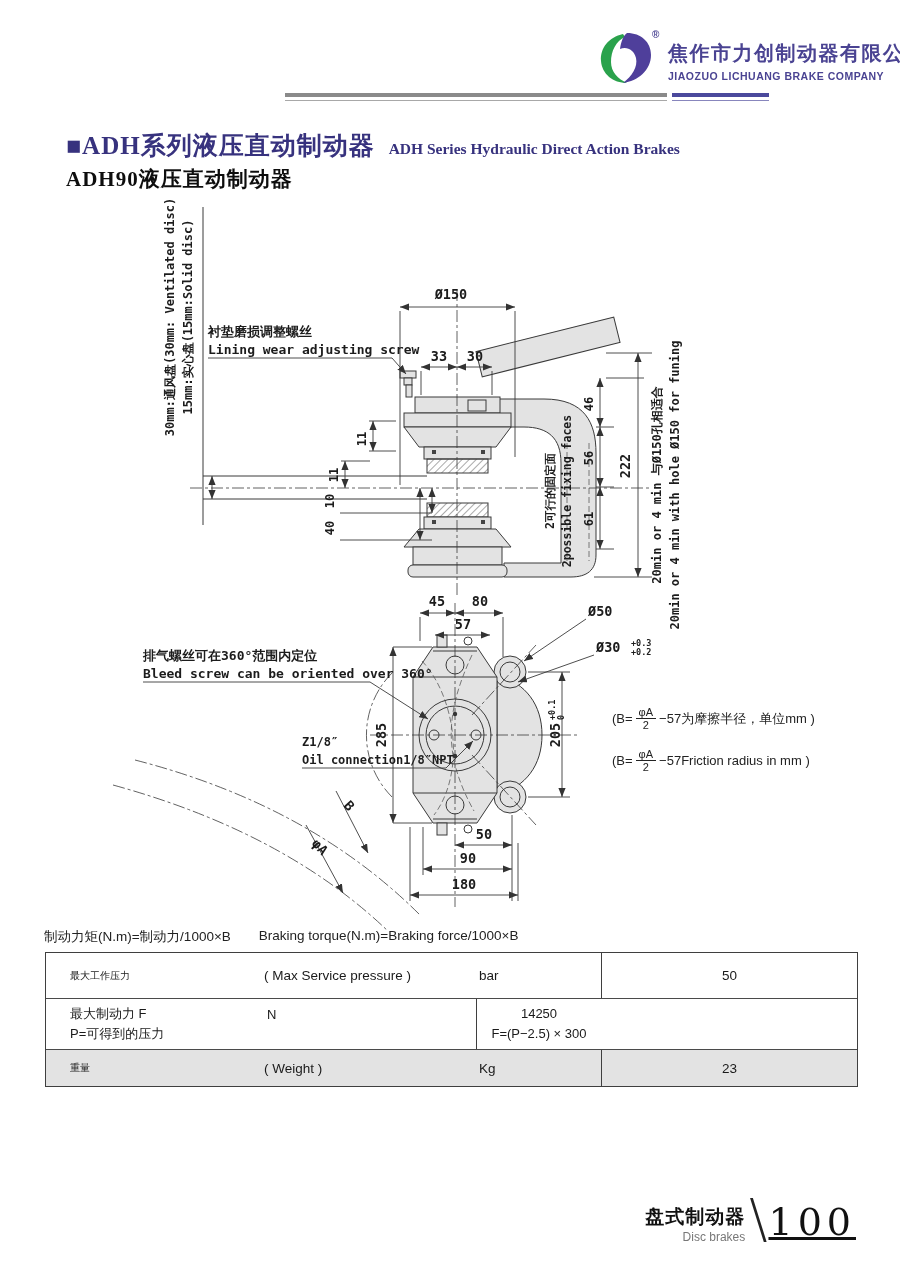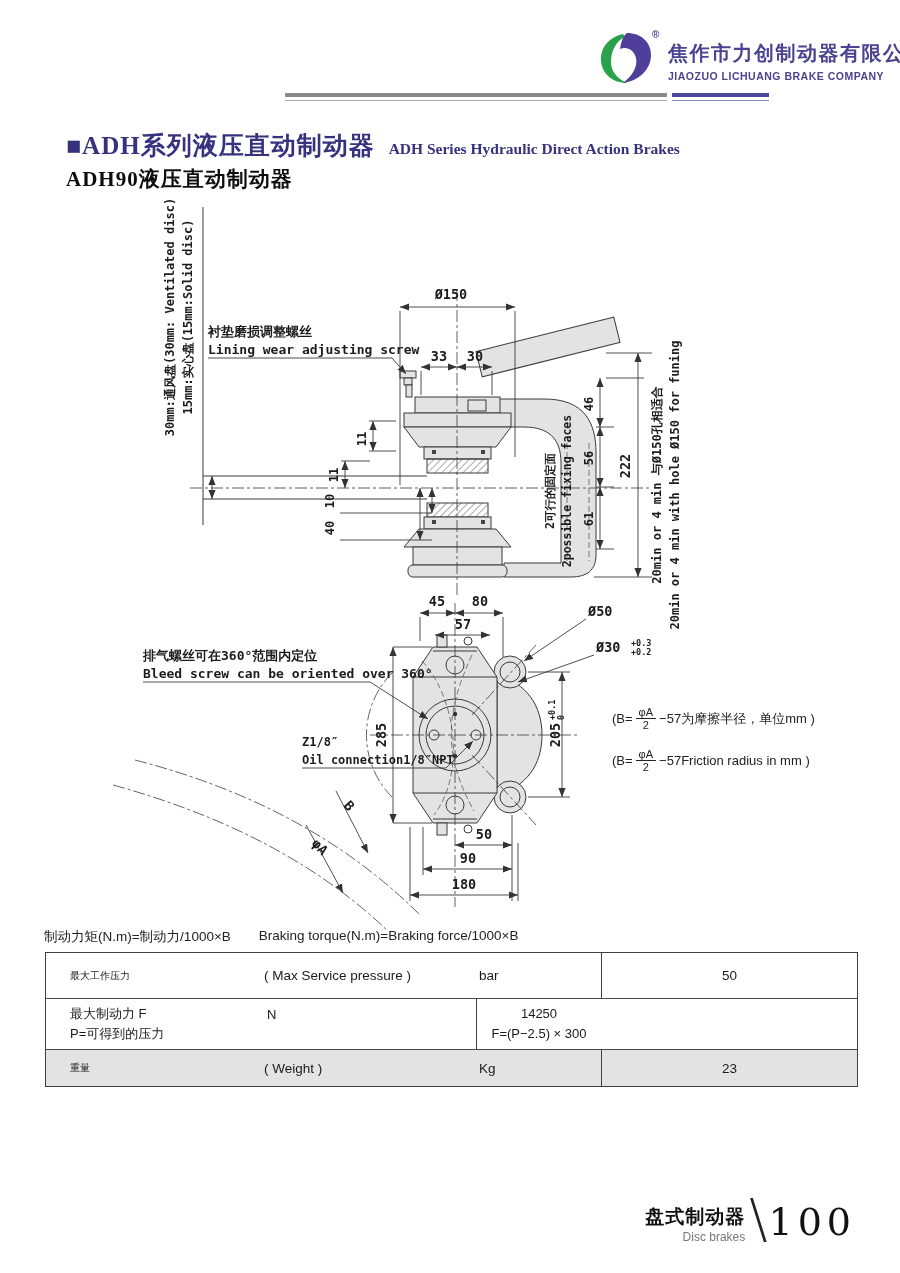--- a/index.html
+++ b/index.html
@@ -61,21 +61,21 @@
   .two{line-height:1.55;font-size:13px;}
   .sup{font-size:9px;vertical-align:super;}
 
   
   .pagefoot{position:absolute;right:44px;top:1193px;display:flex;align-items:flex-end;}
   .pf-cn{text-align:right;margin-top:12px;}
   .pf-a{font-size:19px;font-weight:bold;color:#111;letter-spacing:1px;line-height:1;}
   .pf-b{font-size:12px;color:#777;margin-top:4px;}
   .pf-slash{font-size:54px;font-weight:200;color:#222;margin:0 1px 0 4px;line-height:0.95;
             font-family:"DejaVu Sans",sans-serif;}
-  .pf-num{font-family:"DejaVu Serif",serif;font-size:38px;color:#111;letter-spacing:5px;margin-top:4px;}
+  .pf-num{font-family:"DejaVu Serif",serif;font-size:38px;color:#111;letter-spacing:5px;margin-top:4px;text-decoration:underline;}
 </style>
 </head>
 <body>
 
 <div class="page">
 
   <svg class="logo" width="58" height="56" viewBox="0 0 58 56">
     <path d="M27,4 C13,7 4,18 5,31 C6,44 17,53 31,53 C22,49 15,42 15,32 C15,21 20,11 29,7 Z" fill="#2aa24c"></path>
     <path d="M31,3 C45,3 55,12 55,25 C55,40 42,51 27,53 C36,46 42,37 40,28 C38,20 31,16 24,19 C25,12 27,6 31,3 Z" fill="#4f3f9b"></path>
   </svg>

